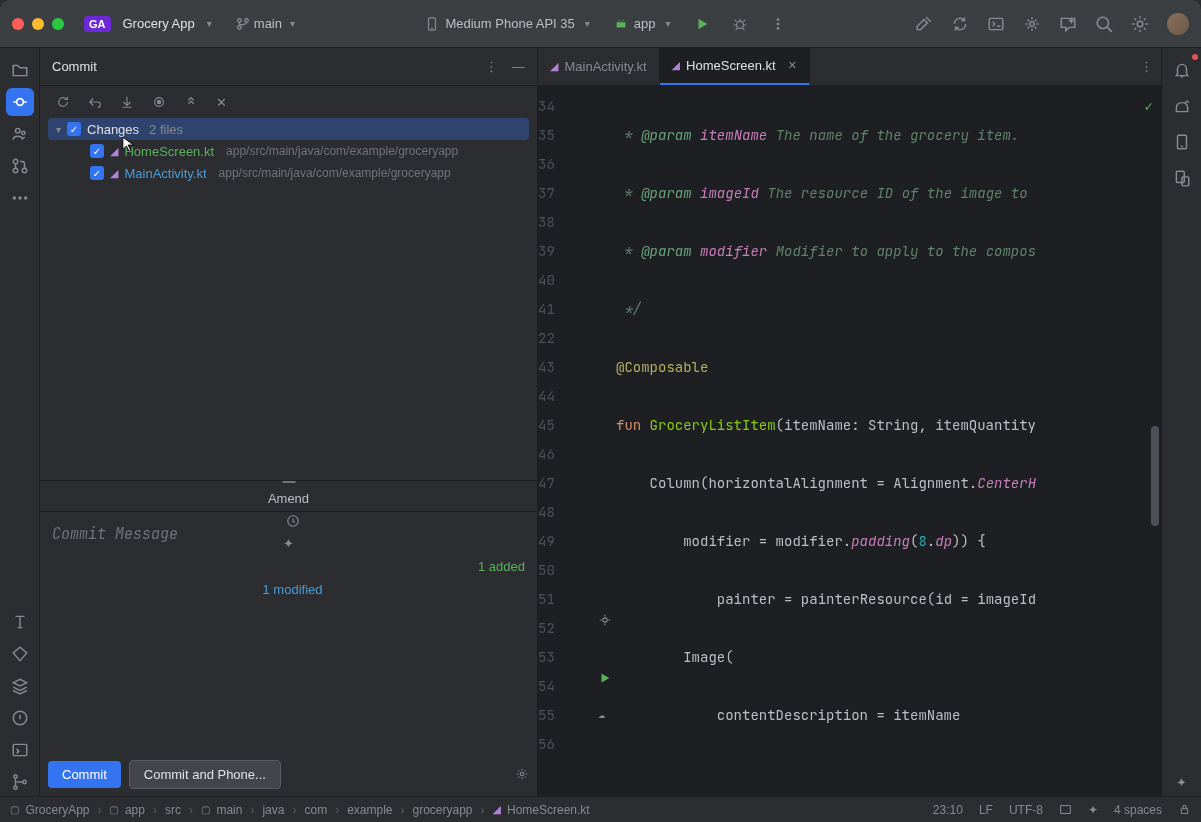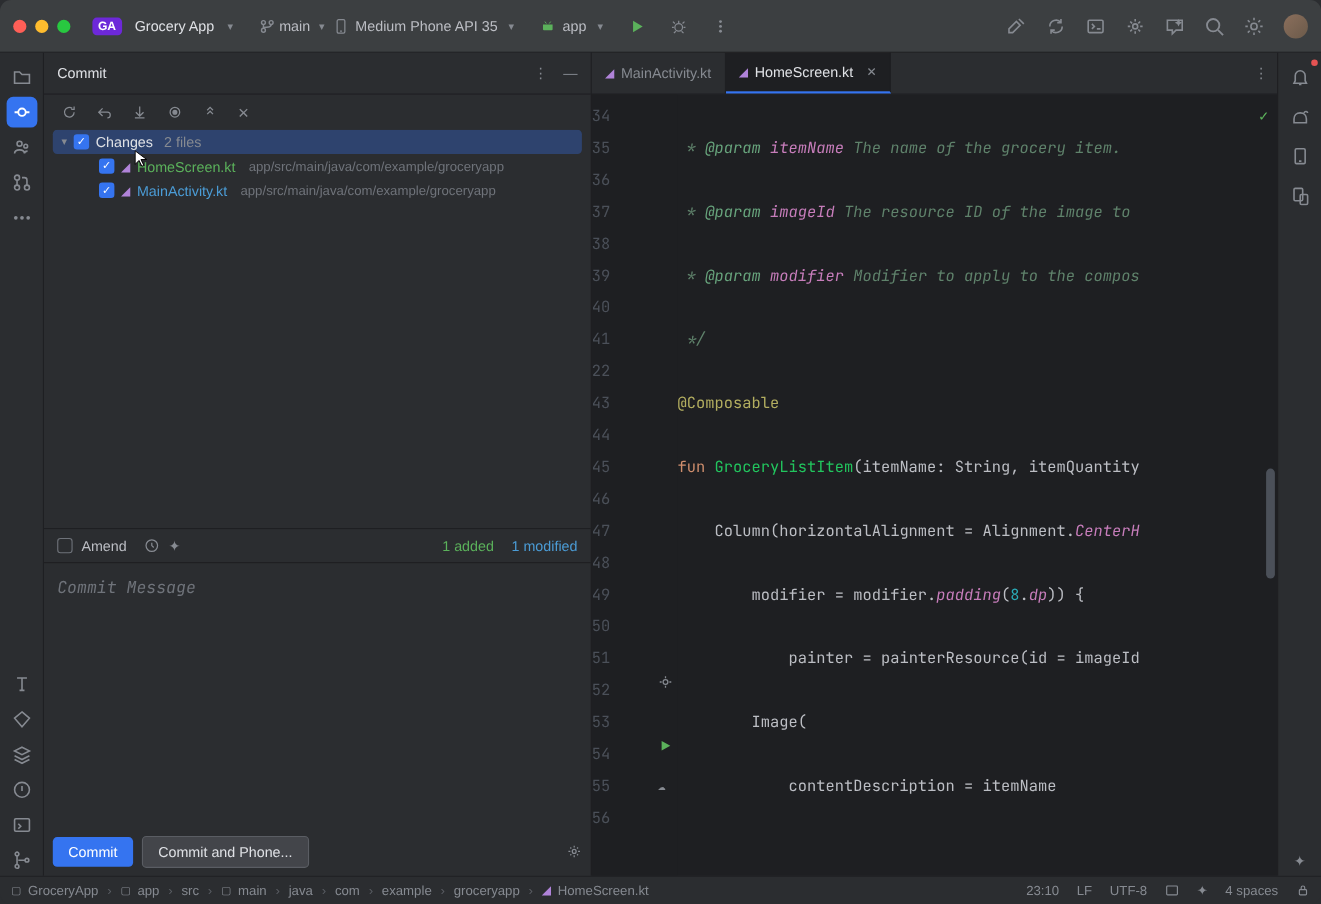--- a/index.html
+++ b/index.html
@@ -31,21 +31,21 @@
   background: #6d28d9;
   color: #fff;
   padding: 2px 5px;
   border-radius: 4px;
   font-size: 11px;
   font-weight: 600;
 }
 .proj-name { color: #dfe1e5; margin-left: 4px; }
 .chev { color: #868a91; margin-left: 4px; font-size: 10px; }
 .branch-btn { display: flex; align-items: center; gap: 4px; margin-left: 16px; color: #bcbec4; }
-.titlebar-center { flex: 1; display: flex; gap: 24px; align-items: center; }
+.titlebar-center { flex: 1; display: flex; justify-content: center; gap: 24px; align-items: center; }
 .device-sel, .config-sel { display: flex; align-items: center; gap: 6px; color: #bcbec4; }
 .run-btn { color: #5bb15b; }
 .debug-btn { color: #868a91; }
 .titlebar-right { display: flex; align-items: center; gap: 18px; }
 .icon-btn { color: #868a91; cursor: pointer; display: flex; align-items: center; justify-content: center; }
 .avatar { width: 22px; height: 22px; border-radius: 50%; background: linear-gradient(135deg, #8b6f5c, #6b5a4a); }
 .main-layout { display: flex; height: calc(100% - 48px - 26px); }
 .left-rail {
   width: 40px;
   background: #2b2d30;
@@ -126,20 +126,21 @@
   width: 14px; height: 18px;
 }
 .amend-row {
   height: 32px;
   display: flex;
   align-items: center;
   padding: 0 12px;
   gap: 8px;
   border-top: 1px solid #1e1f22;
   border-bottom: 1px solid #1e1f22;
+  flex-direction: column;
 }
 .amend-chk { width: 14px; height: 14px; border: 1px solid #6f737a; border-radius: 3px; }
 .added-txt { color: #5bb15b; margin-left: auto; }
 .modified-txt { color: #4b9cd6; margin-left: 8px; }
 .commit-msg {
   flex: 0 0 240px;
   padding: 12px;
 }
 .commit-msg-input {
   width: 100%;
@@ -217,21 +218,21 @@
   font-size: 14px;
   line-height: 29px;
   white-space: pre;
   overflow: hidden;
   position: relative;
 }
 .ln { height: 29px; }
 .c-comment { color: #5f826b; font-style: italic; }
 .c-doctag { color: #67a37c; font-style: italic; }
 .c-kw { color: #cf8e6d; }
-.c-fn { color: #22c55e; }
+.c-fn { color: #84cc16; }
 .c-id { color: #c77dbb; font-style: italic;}
 .c-func { color: #bcbec4; }
 .c-param { color: #bcbec4; }
 .c-num { color: #2aacb8; }
 .c-anno { color: #b3ae60; }
 .c-op { color: #bcbec4; }
 .check-mark {
   position: absolute;
   top: 6px;
   right: 8px;

